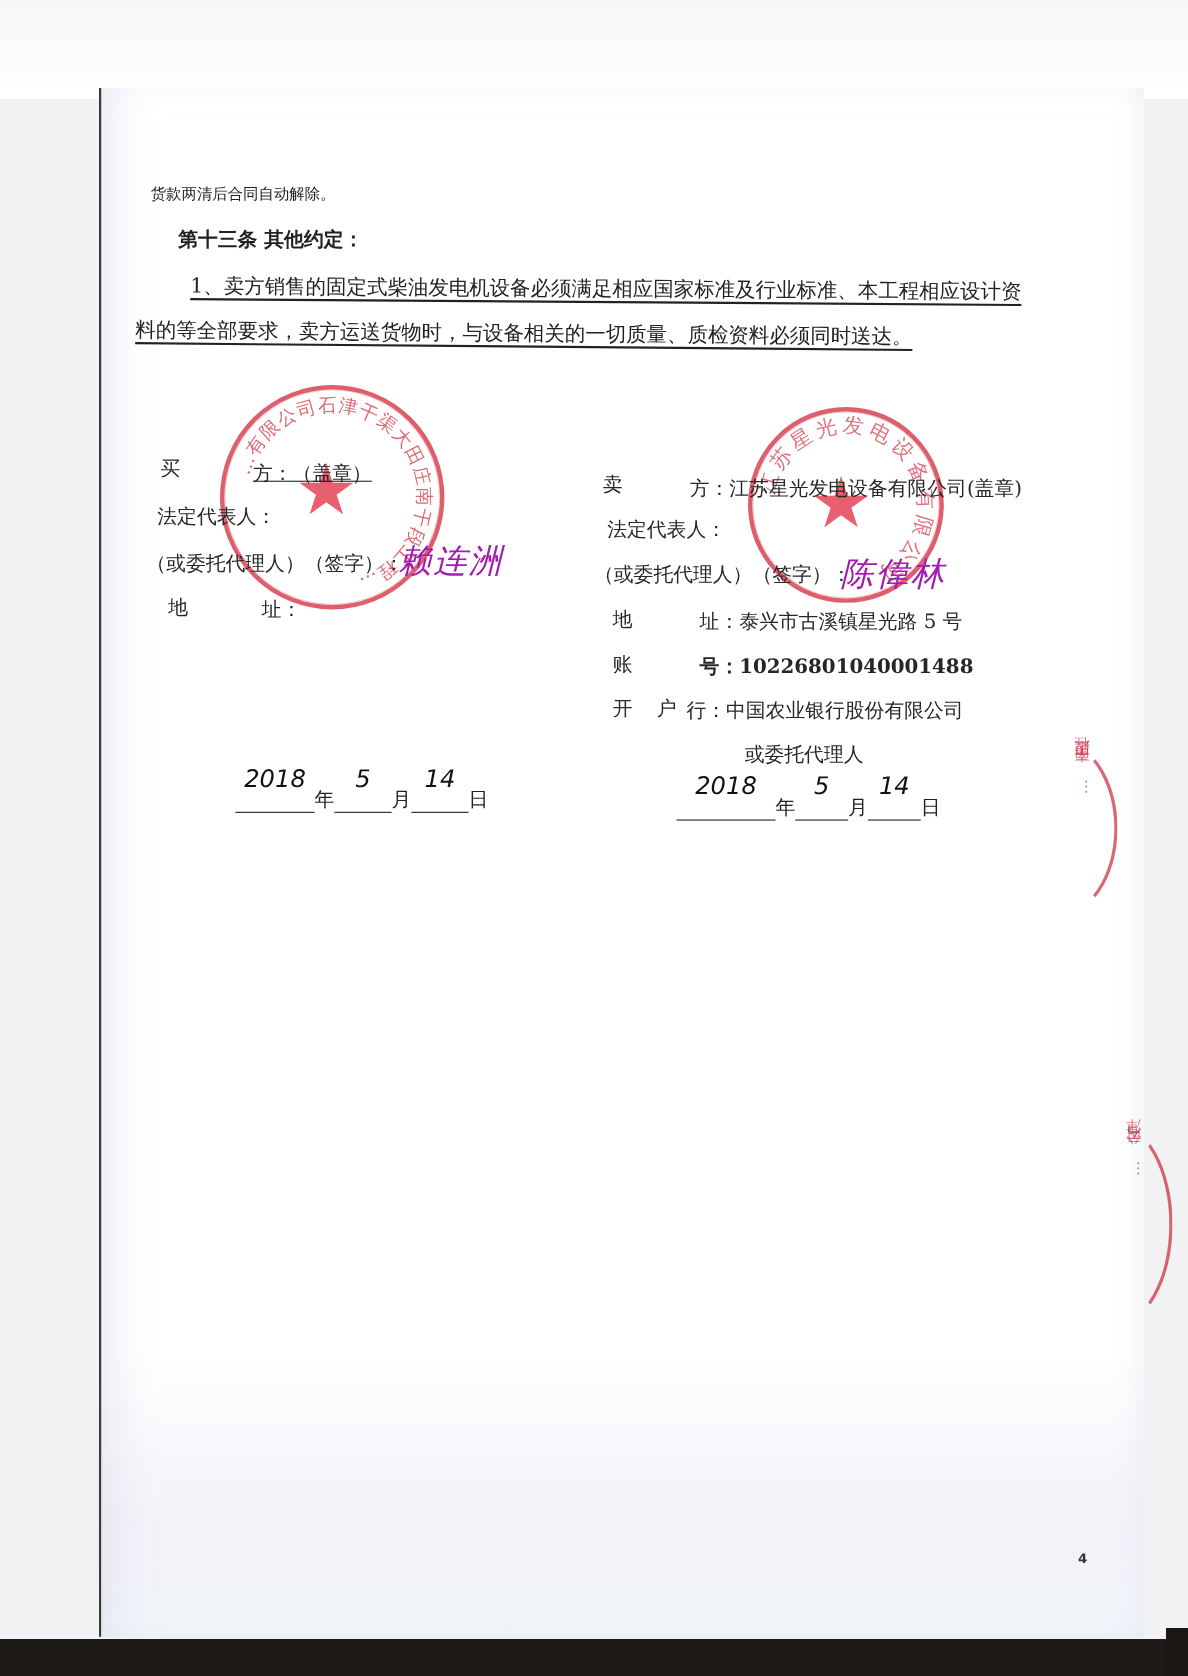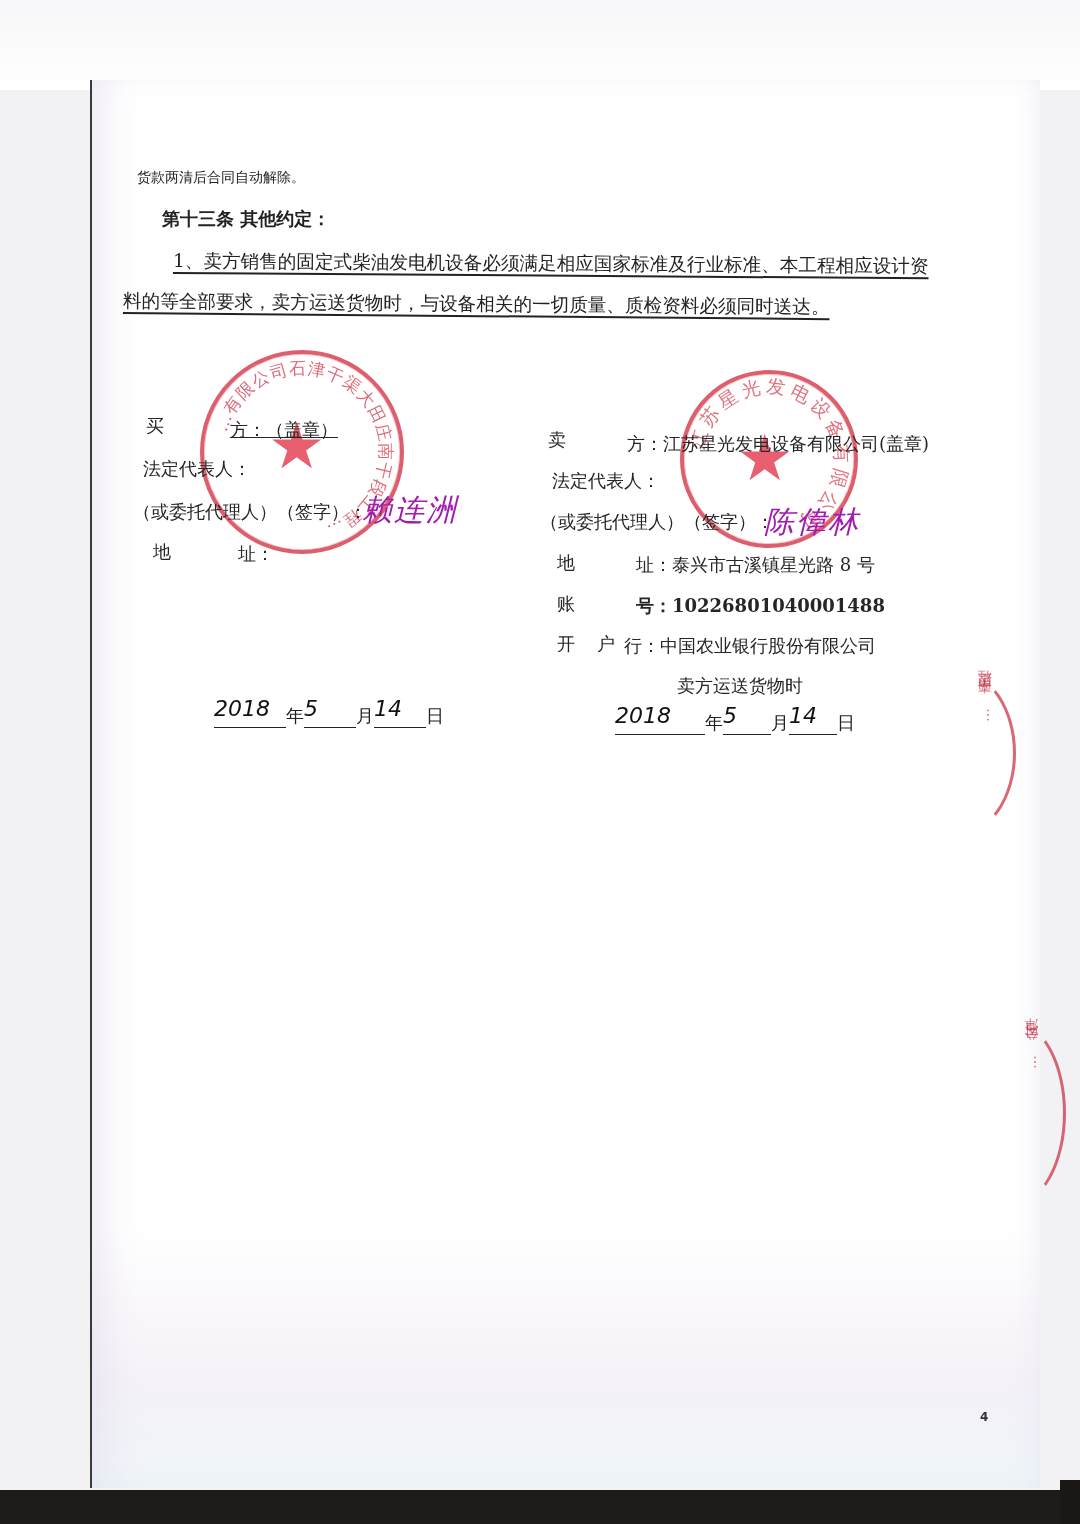--- a/index.html
+++ b/index.html
@@ -33,23 +33,23 @@
     .txt { position: absolute; font-size: 14px; line-height: 1; white-space: nowrap; }
     .bold { font-weight: bold; font-family: "DejaVu Sans", "Liberation Sans", sans-serif; font-size: 18px; }
     .ul { text-decoration: underline; text-underline-offset: 5px; text-decoration-thickness: 1.5px; }
     .field { position: absolute; font-size: 18px; white-space: nowrap; color: #262626; }
     .sig {
       position: absolute; font-family: "DejaVu Serif", serif; font-style: italic;
       font-size: 30px; color: #a21caf; letter-spacing: 2px; white-space: nowrap;
     }
     .date-row { position: absolute; display: flex; align-items: flex-end; font-size: 18px; color: #222; }
     .date-blank {
-      display: inline-block; border-bottom: 1.5px solid #222; 
+      display: inline-block; border-bottom: 1.5px solid #222; text-align: center;
       font-family: "DejaVu Sans", sans-serif; font-style: italic; font-size: 22px; color: #111;
-      padding-bottom: 7px; line-height: 1;
+      padding-bottom: 18px; line-height: 1;
     }
     .stamp {
       position: absolute; border-radius: 50%;
       border: 4px solid rgba(210,40,60,0.75);
       box-shadow: inset 0 0 0 1px rgba(210,40,60,0.25);
     }
     .stamp-text {
       position: absolute; left: 0; top: 0; width: 100%; height: 100%;
     }
     .star {
@@ -114,27 +114,27 @@
 <div class="sig" style="left:362px; top:490px;">赖连洲</div>
 <div class="field" style="left:153px; top:540px;">地</div>
 <div class="field" style="left:238px; top:542px;">址：</div>
 
 <div class="field" style="left:548px; top:428px;">卖</div>
 <div class="field" style="left:627px; top:432px;">方：江苏星光发电设备有限公司(盖章)</div>
 <div class="field" style="left:552px; top:469px;">法定代表人：</div>
 <div class="field" style="left:540px; top:510px;">（或委托代理人）（签字）：</div>
 <div class="sig" style="left:764px; top:502px;">陈偉林</div>
 <div class="field" style="left:557px; top:551px;">地</div>
-<div class="field" style="left:636px; top:553px;">址：泰兴市古溪镇星光路 8 号</div>
+<div class="field" style="left:636px; top:553px;">址：泰兴市古溪镇星光路 5 号</div>
 <div class="field" style="left:557px; top:592px;">账</div>
 <div class="field" style="left:636px; top:594px;font-weight:bold;">号：10226801040001488</div>
 <div class="field" style="left:557px; top:632px;">开</div>
 <div class="field" style="left:597px; top:632px;">户</div>
 <div class="field" style="left:624px; top:634px;">行：中国农业银行股份有限公司</div>
-<div class="field" style="left:677px; top:674px;">卖方运送货物时</div>
+<div class="field" style="left:677px; top:674px;">或委托代理人</div>
 
 <div class="date-row" style="left:214px; top:698px;">
   <span class="date-blank" style="width:72px;">2018</span>
   <span>年</span>
   <span class="date-blank" style="width:52px;">5</span>
   <span>月</span>
   <span class="date-blank" style="width:52px;">14</span>
   <span>日</span>
 </div>
 

